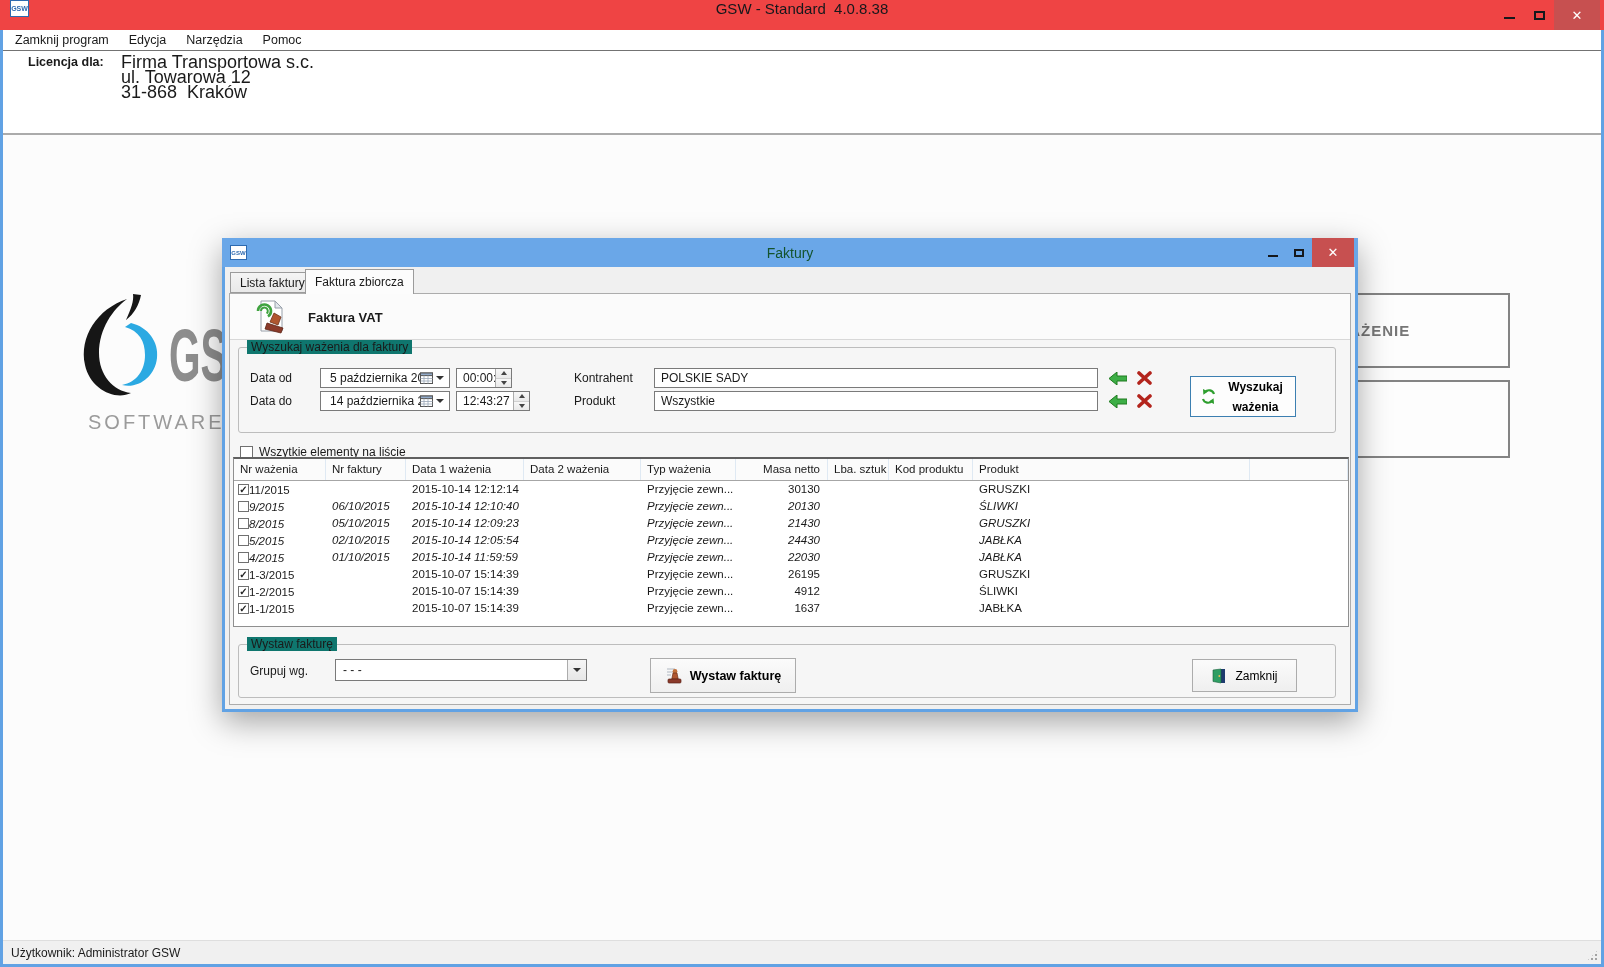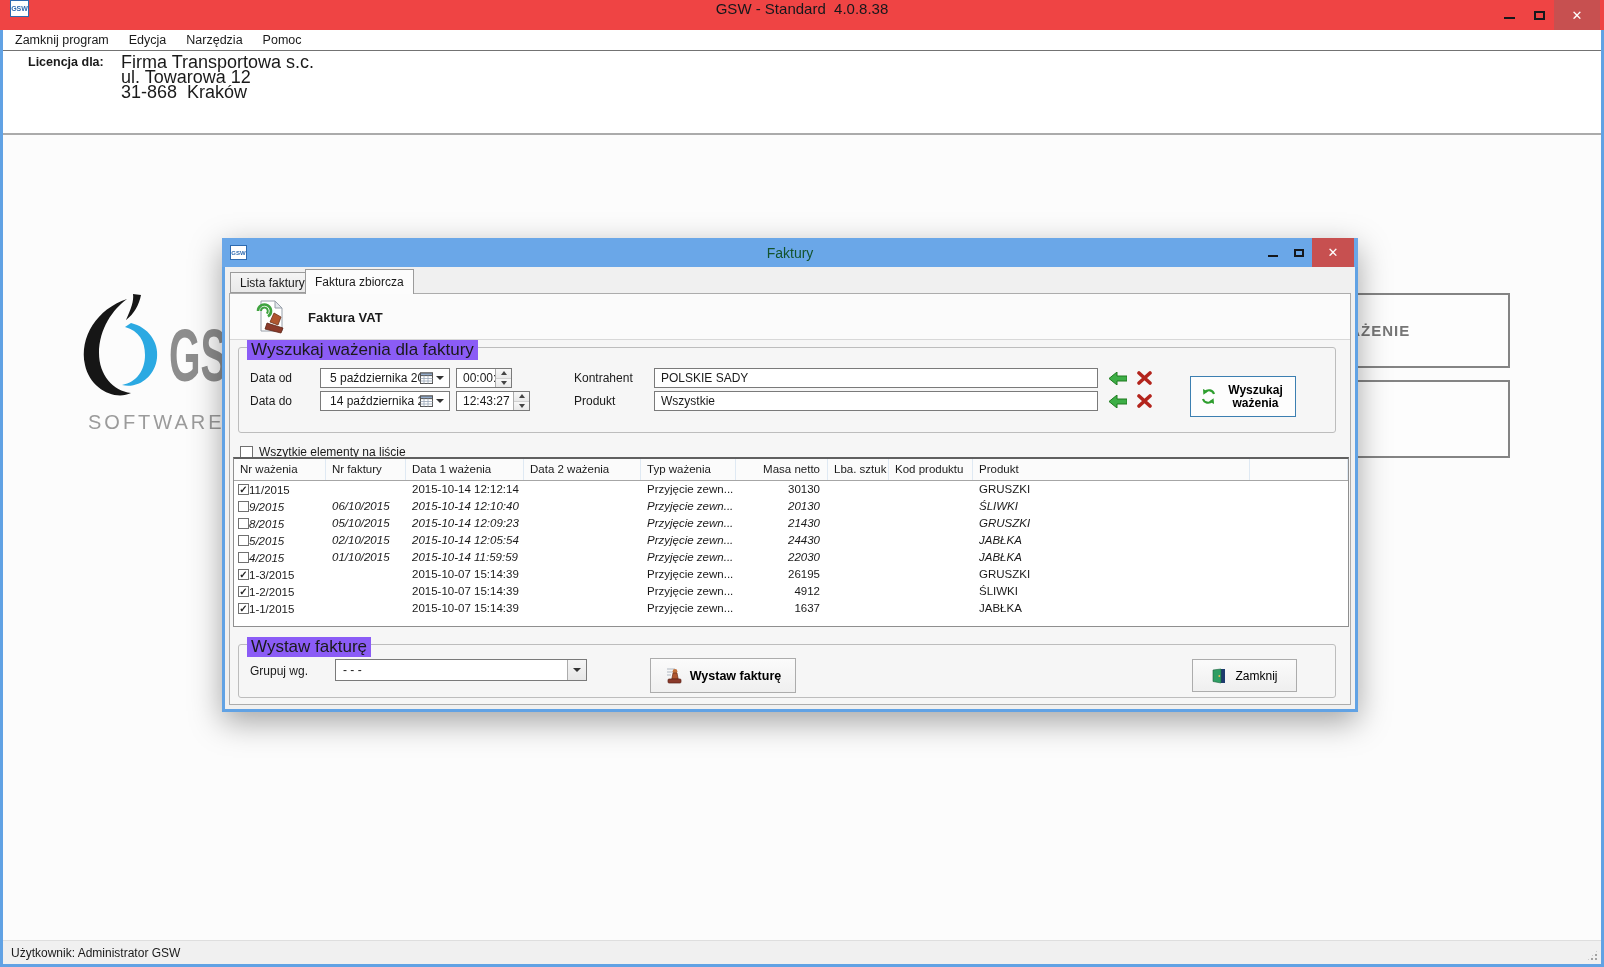--- a/index.html
+++ b/index.html
@@ -61,21 +61,21 @@
 .tab { position:absolute; font-size:12px; padding:3px 9px 0 9px; border:1px solid #9b9b9b; background:linear-gradient(#f4f4f4,#e9e9e9); z-index:2; }
 .tab.inactive { left:5px; top:5px; height:21px; }
 .tab.active { left:80px; top:2px; height:25px; background:#fcfcfc; border-bottom:none; z-index:4; padding-top:5px; }
 .tabpanel { position:absolute; left:4px; right:4px; top:26px; bottom:4px; border:1px solid #acacac; background:#f6f6f6; z-index:3; }
 
 .band { position:absolute; left:0; right:0; top:0; height:46px; background:#fbfbfb; border-bottom:1px solid #d8d8d8; }
 .fv-icon { position:absolute; left:22px; top:6px; }
 .fv-title { position:absolute; left:78px; top:16px; font-size:13px; font-weight:bold; }
 
 .groupbox { position:absolute; border:1px solid #bdbdbd; border-radius:3px; }
-.legend { position:absolute; top:-8px; left:8px; background:#8b5cf6; padding:0 4px; font-size:17px; }
+.legend { position:absolute; top:-8px; left:8px; background:#0f766e; padding:0 4px; font-size:12px; }
 
 .search-group { left:8px; top:53px; width:1098px; height:86px; }
 .issue-group  { left:8px; top:350px; width:1098px; height:54px; }
 
 .lbl { position:absolute; font-size:12px; }
 
 .field { position:absolute; height:20px; background:#fff; border:1px solid #7a7a7a; display:flex; align-items:center; font-size:12px; }
 .field .val { flex:1; padding-left:6px; white-space:nowrap; overflow:hidden; }
 .field.date .val { padding-left:9px; }
 .dd-arrow { width:0; height:0; border-left:4px solid transparent; border-right:4px solid transparent; border-top:4px solid #333; margin:0 5px 0 3px; }
@@ -85,21 +85,21 @@
 .sp:last-child { border-bottom:none; }
 .tri-up { width:0; height:0; border-left:3px solid transparent; border-right:3px solid transparent; border-bottom:4px solid #444; }
 .tri-dn { width:0; height:0; border-left:3px solid transparent; border-right:3px solid transparent; border-top:4px solid #444; }
 
 .mini-icon { position:absolute; width:20px; height:16px; display:flex; align-items:center; justify-content:center; cursor:pointer; }
 
 .btn { position:absolute; background:linear-gradient(#fbfbfb,#efefef); border:1px solid #acacac; font-size:12px;
   display:flex; align-items:center; justify-content:center; gap:8px; cursor:default; }
 .btn.primary { border-color:#3c7fb1; background:#fdfdfd; }
 .search-btn { left:951px; top:28px; width:106px; height:41px; font-weight:bold; }
-.search-btn .btn-label { width:62px; text-align:center; line-height:13px; }
+.search-btn .btn-label { width:62px; text-align:center; line-height:20px; }
 
 .checkrow { position:absolute; left:10px; top:151px; display:flex; align-items:flex-end; gap:6px; font-size:12px; }
 .cb { width:13px; height:13px; background:#fff; border:1px solid #707070; display:inline-flex; align-items:center; justify-content:center; }
 .cb.small { width:11px; height:11px; }
 .cb.checked::after { content:"✓"; font-size:11px; font-weight:bold; color:#222; line-height:1; }
 .cb.small.checked::after { font-size:10px; }
 
 
 .table { position:absolute; left:3px; top:163px; width:1116px; height:170px; background:#fff; border:1px solid #8f8f8f; border-top:2px solid #606060; overflow:hidden; }
 .thead, .trow { display:grid; grid-template-columns:92px 80px 118px 117px 95px 92px 61px 84px 277px 1fr; }

